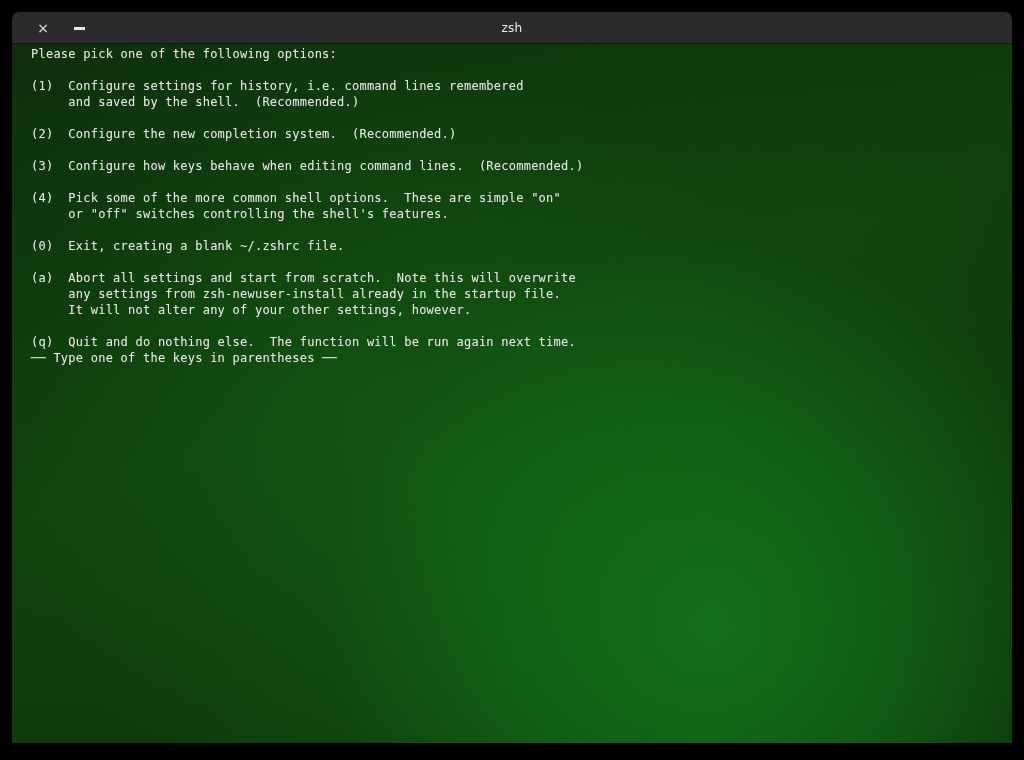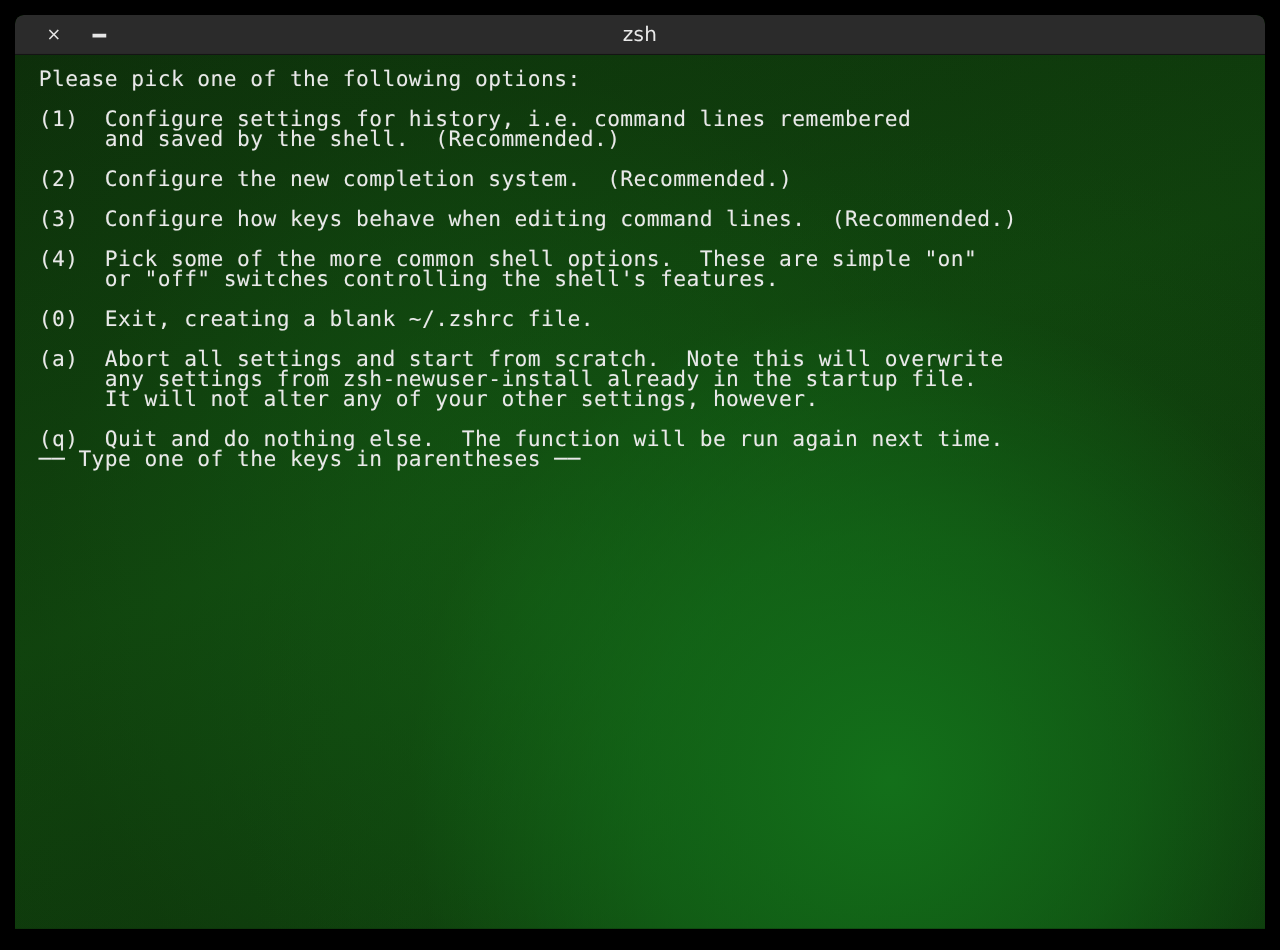--- a/index.html
+++ b/index.html
@@ -55,40 +55,40 @@
   }
   #title-text {
     position: absolute;
     left: 0;
     right: 0;
     top: 0;
     height: 32px;
     line-height: 32px;
     text-align: center;
     color: #e9e9e9;
-    font-size: 16px;
+    font-size: 12px;
     font-family: "DejaVu Sans", sans-serif;
     letter-spacing: 0.3px;
   }
 
   
   #terminal {
     position: relative;
     height: 699px;
     background-color: #0f380c;
     background-image:
       radial-gradient(circle 620px at 700px 580px, #13701a 0%, rgba(19,112,26,0.62) 32%, rgba(17,82,16,0.18) 62%, rgba(13,48,10,0) 84%),
       radial-gradient(circle 900px at 420px 430px, rgba(21,105,24,0.55) 0%, rgba(17,77,16,0.22) 45%, rgba(12,44,10,0) 80%),
       linear-gradient(160deg, #0d2c0a 0%, #10400d 45%, #0c2a09 100%);
     overflow: hidden;
   }
   #screen {
-    padding: 12px 0 0 19px;
+    padding: 2px 0 0 19px;
     color: #e9e9e9;
-    font-size: 17px;
+    font-size: 12px;
     line-height: 16px;
     white-space: pre;
     font-family: "DejaVu Sans Mono", monospace;
     letter-spacing: 0.02em;
     text-shadow: 0 0 1px rgba(255,255,255,0.18);
   }
   .line { height: 16px; }
   .blank { height: 16px; }
 </style>
 </head>

